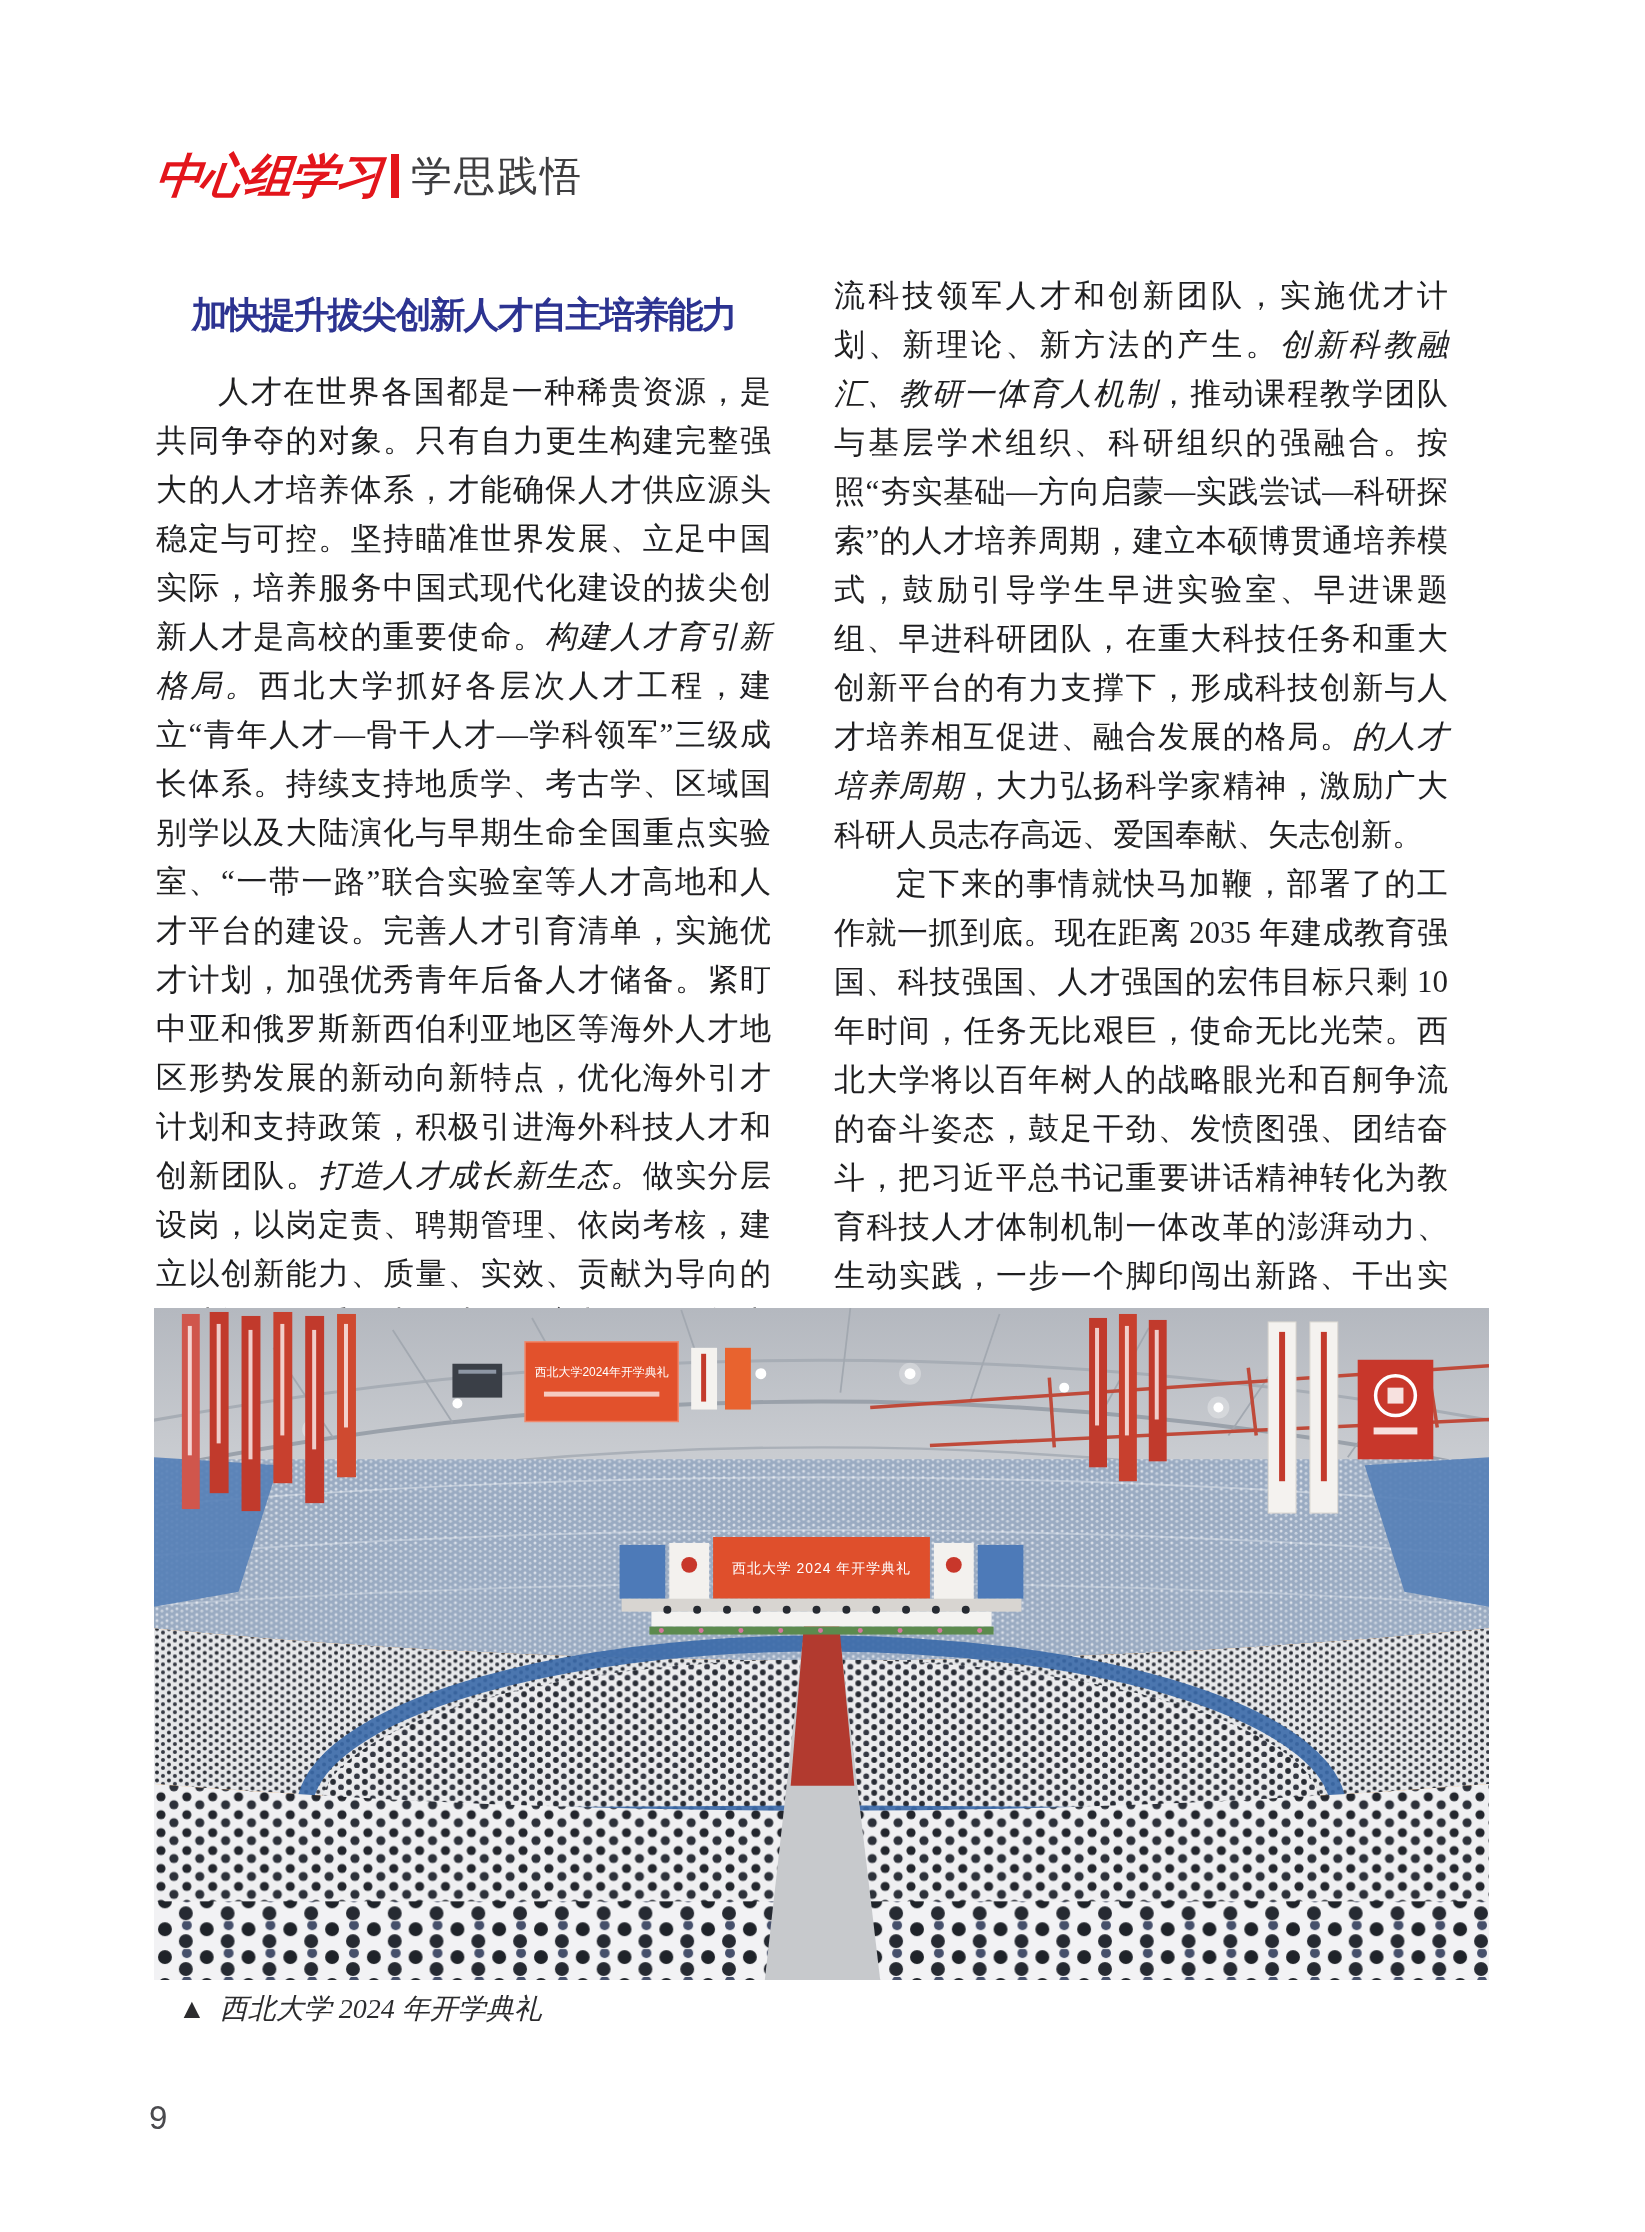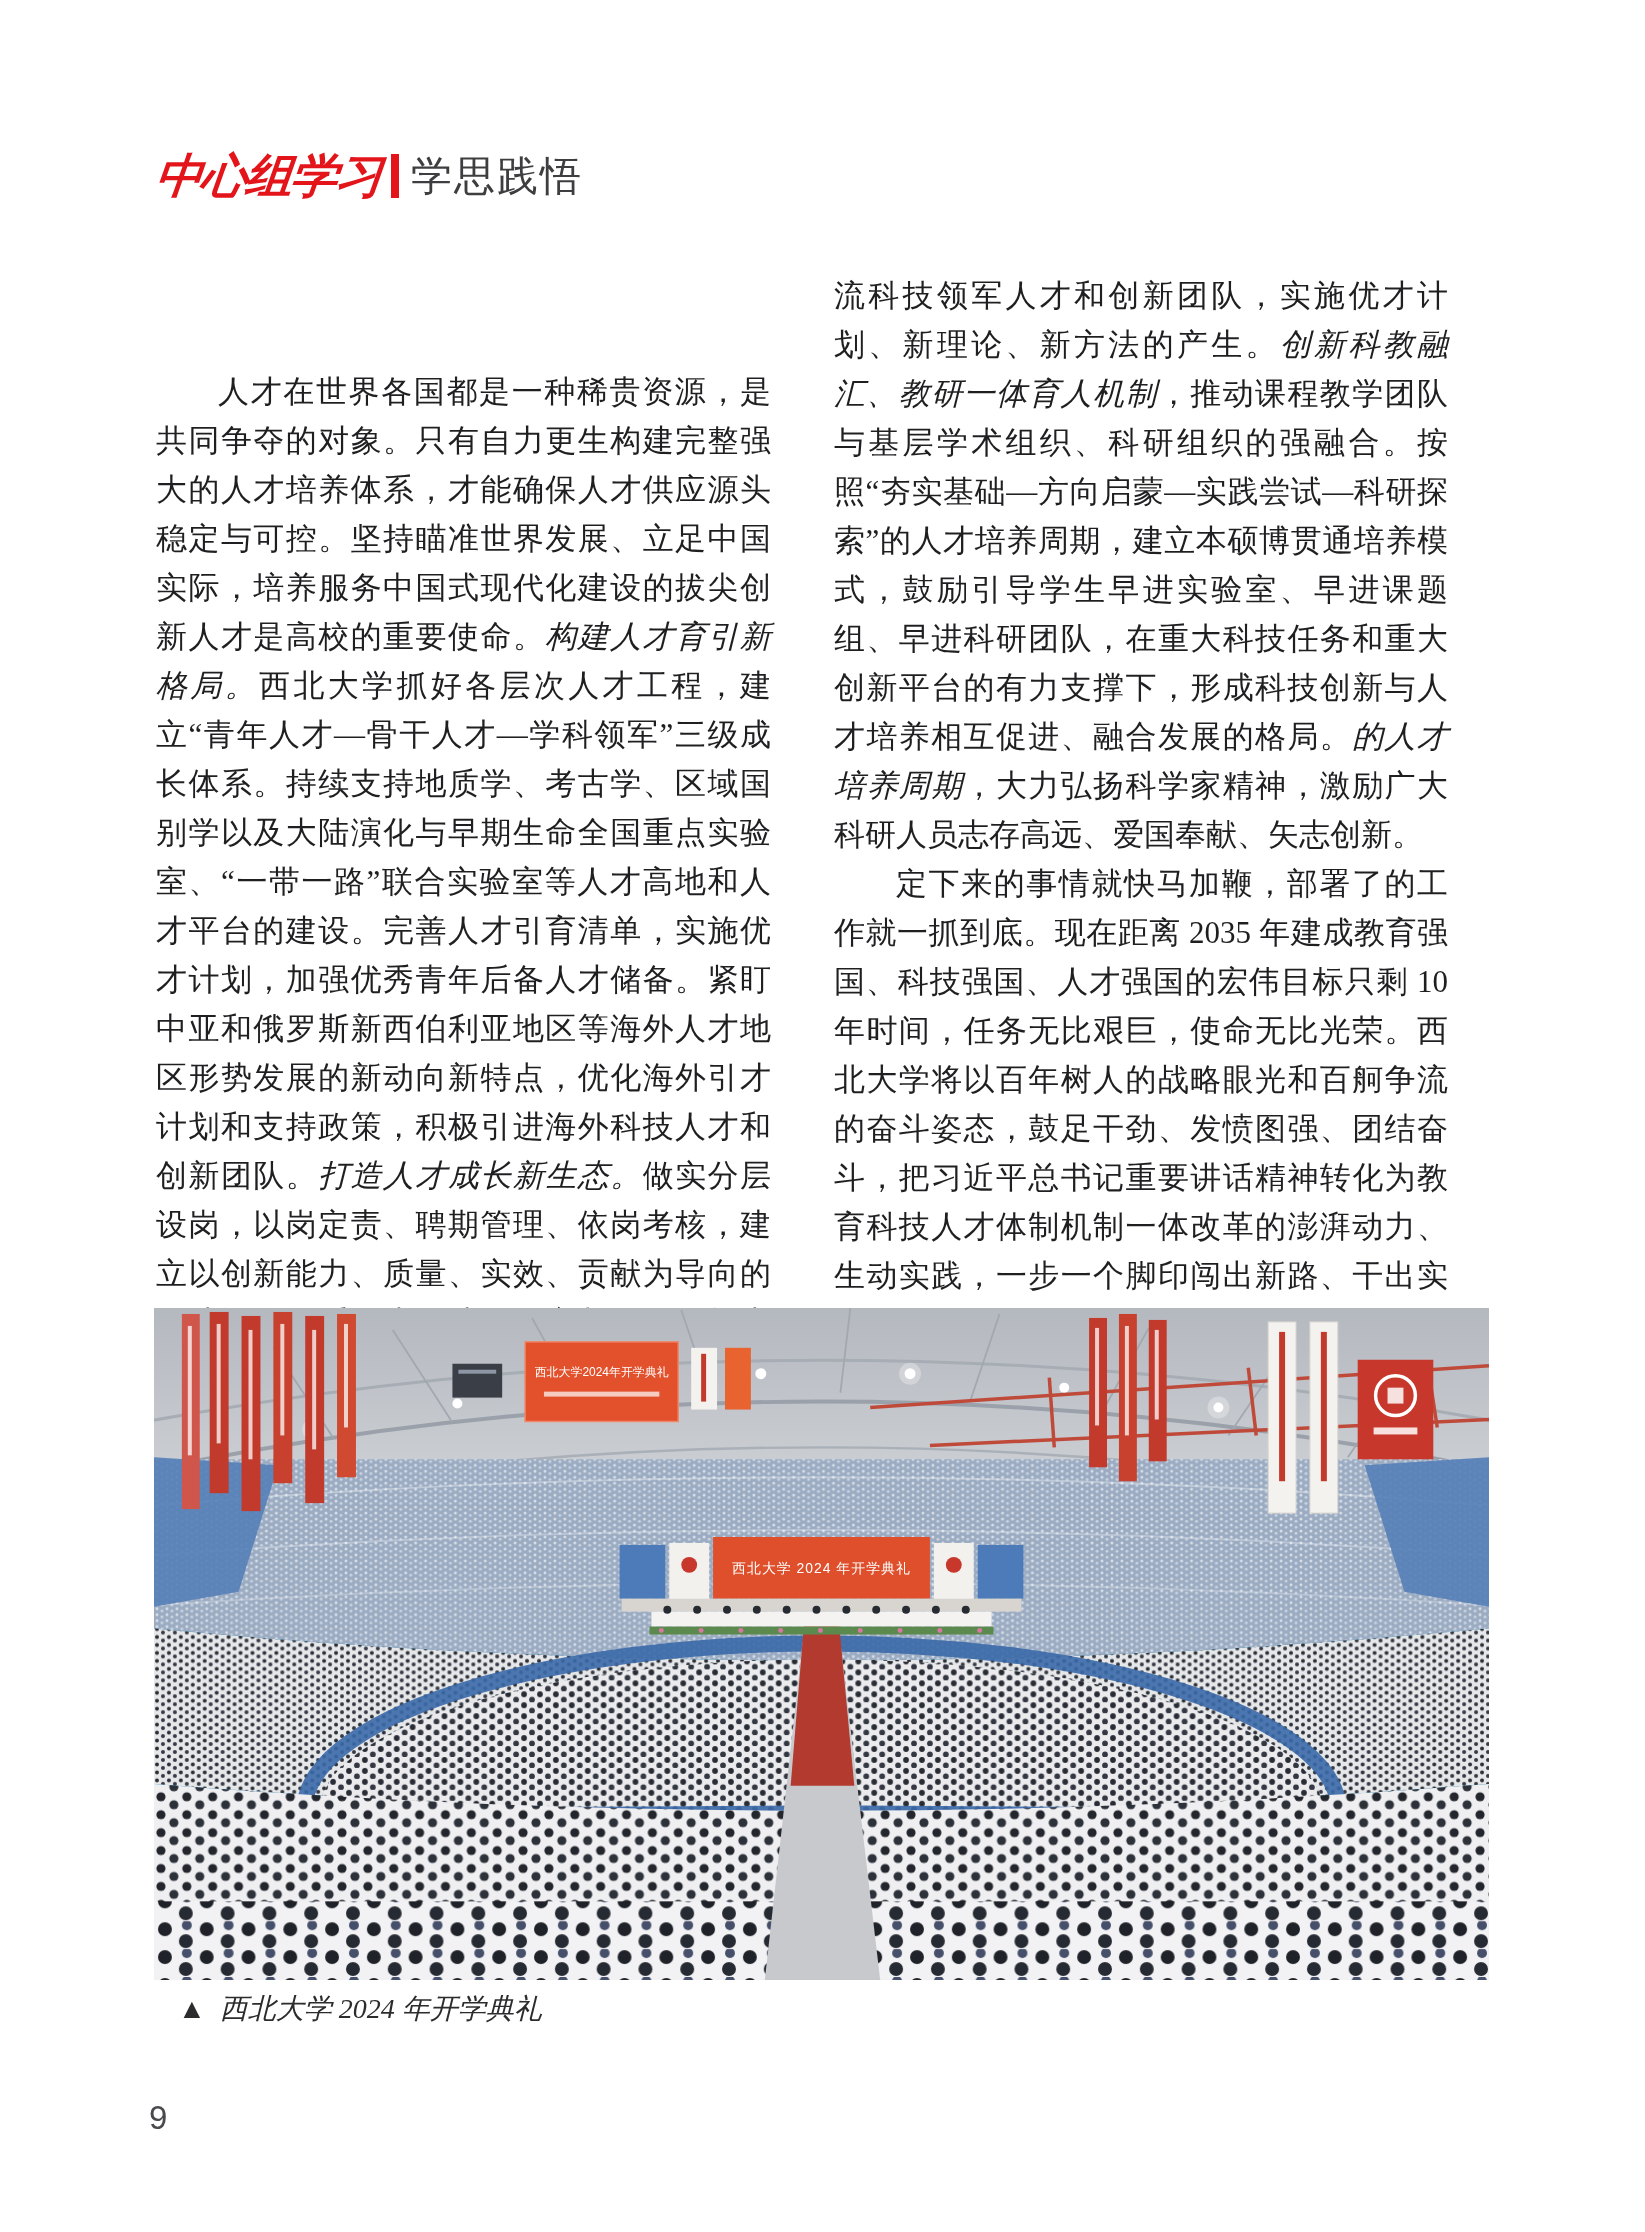--- a/index.html
+++ b/index.html
@@ -17,38 +17,39 @@
       font-family:"Liberation Sans","DejaVu Sans",sans-serif;font-weight:700;font-size:36px;
       letter-spacing:-2px;color:#2c3391;line-height:48px;}
   .col{position:absolute;top:271px;width:615px;font-size:31px;line-height:49px;color:#1f1f21;
       text-align:justify;text-justify:inter-character;}
   .col-left{left:156px;padding-top:96px;}  
   .col-right{left:834px;width:614px;}
   .para{margin:0;}
   .para.indent{text-indent:62px;}
   .kai{font-style:italic;}
   
-  .photo{position:absolute;left:154px;top:1308px;width:1335px;height:672px;overflow:hidden;background:#0369a1;}
+  .photo{position:absolute;left:154px;top:1308px;width:1335px;height:672px;overflow:hidden;background:#fdba74;}
   .photo svg{display:block;width:100%;height:100%;}
   .photo-caption{position:absolute;left:159px;top:1990px;font-size:28px;color:#2c2c2e;margin-left:19px;}
   .photo-caption .cap-text{font-style:italic;margin-left:14px;}
   .page-number{position:absolute;left:149px;top:2099px;font-family:"Liberation Sans","DejaVu Sans",sans-serif;
       font-size:33px;color:#4a4a4e;}
 </style>
 </head>
 <body>
 
 <div class="page">
 
   <div class="masthead">
     <span class="masthead-logo">中心组学习</span>
     <span class="masthead-divider"></span>
     <span class="masthead-label">学思践悟</span>
   </div>
 
+  <h1 class="article-title">加快提升拔尖创新人才自主培养能力</h1>
 
   <div class="col col-left">
       <p class="para indent"><span>人才在世界各国都是一种稀贵资源，是共同争夺的对象。只有自力更生构建完整强大的人才培养体系，才能确保人才供应源头稳定与可控。坚持瞄准世界发展、立足中国实际，培养服务中国式现代化建设的拔尖创新人才是高校的重要使命。</span><span class="kai">构建人才育引新格局。</span><span>西北大学抓好各层次人才工程，建立“青年人才—骨干人才—学科领军”三级成长体系。持续支持地质学、考古学、区域国别学以及大陆演化与早期生命全国重点实验室、“一带一路”联合实验室等人才高地和人才平台的建设。完善人才引育清单，实施优才计划，加强优秀青年后备人才储备。紧盯中亚和俄罗斯新西伯利亚地区等海外人才地区形势发展的新动向新特点，优化海外引才计划和支持政策，积极引进海外科技人才和创新团队。</span><span class="kai">打造人才成长新生态。</span><span>做实分层设岗，以岗定责、聘期管理、依岗考核，建立以创新能力、质量、实效、贡献为导向的人才评价体系，为人才量身定制各项政策支持和奖励机制，努力打造大批一</span></p>
     </div>
   <div class="col col-right">
       <p class="para"><span>流科技领军人才和创新团队，实施优才计划、新理论、新方法的产生。</span><span class="kai">创新科教融汇、教研一体育人机制</span><span>，推动课程教学团队与基层学术组织、科研组织的强融合。按照“夯实基础—方向启蒙—实践尝试—科研探索”的人才培养周期，建立本硕博贯通培养模式，鼓励引导学生早进实验室、早进课题组、早进科研团队，在重大科技任务和重大创新平台的有力支撑下，形成科技创新与人才培养相互促进、融合发展的格局。</span><span class="kai">的人才培养周期</span><span>，大力弘扬科学家精神，激励广大科研人员志存高远、爱国奉献、矢志创新。</span></p>
       <p class="para indent"><span>定下来的事情就快马加鞭，部署了的工作就一抓到底。现在距离 2035 年建成教育强国、科技强国、人才强国的宏伟目标只剩 10 年时间，任务无比艰巨，使命无比光荣。西北大学将以百年树人的战略眼光和百舸争流的奋斗姿态，鼓足干劲、发愤图强、团结奋斗，把习近平总书记重要讲话精神转化为教育科技人才体制机制一体改革的澎湃动力、生动实践，一步一个脚印闯出新路、干出实绩，为强国建设、民族复兴作出更大贡献！</span></p>
     </div>
 
   <figure class="photo" style="margin:0">

